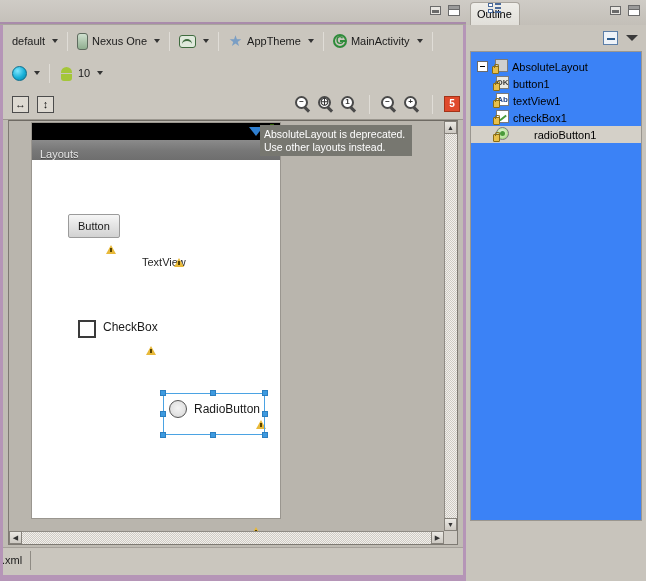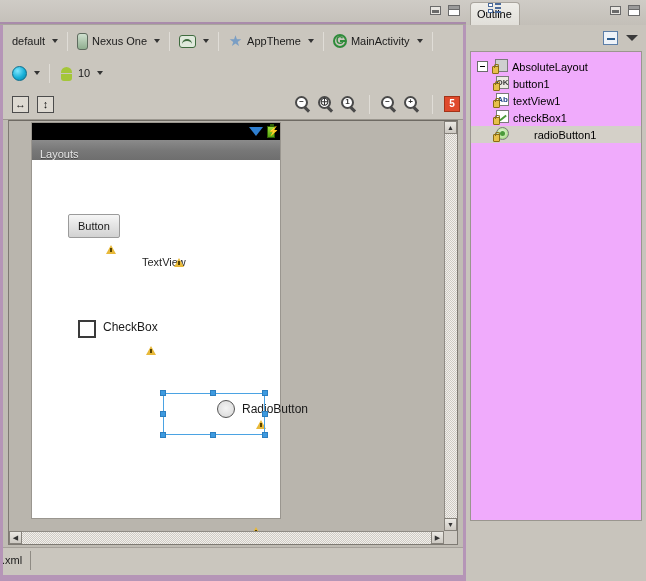--- a/index.html
+++ b/index.html
@@ -263,21 +263,21 @@
     font-size: 11px; color: #1a1a1a;
     text-align: center;
   }
   .w-textview { font-size: 11px; color: #262626; }
   .w-checkbox { display: flex; align-items: flex-start; gap: 7px; font-size: 12px; color: #1a1a1a; }
   .cb-box {
     width: 18px; height: 18px;
     border: 2px solid #3a3a3a;
     background: #fff;
   }
-  .w-radio { display: flex; align-items: center; gap: 7px; font-size: 12px; color: #1a1a1a; margin-left: 48px; }
+  .w-radio { display: flex; align-items: center; gap: 7px; font-size: 12px; color: #1a1a1a; }
   .rb-circle {
     width: 18px; height: 18px; border-radius: 50%;
     border: 1.5px solid #555;
     background: radial-gradient(circle at 50% 45%, #f4f4f4 0%, #e2e2e2 60%, #cfcfcf 100%);
   }
   .warn-tri {
     width: 0; height: 0;
     border-left: 5px solid transparent;
     border-right: 5px solid transparent;
     border-bottom: 9px solid #e8b93a;
@@ -433,21 +433,21 @@
   }
   .ico-viewmenu {
     width: 0; height: 0;
     border-left: 6px solid transparent;
     border-right: 6px solid transparent;
     border-top: 6px solid #3a3a3a;
   }
   #outline-tree {
     position: absolute; left: 4px; top: 51px;
     width: 172px; height: 470px;
-    background: #f0abfc;
+    background: #3b82f6;
     border: 1px solid #9a968f;
     padding: 6px 0 0 0;
     overflow: hidden;
   }
   .tree-row {
     display: flex; align-items: center;
     height: 17px;
     font-size: 11px; color: #000;
     white-space: nowrap;
   }
@@ -654,20 +654,24 @@
               <span class="sel-handle" style="right:-4px; top:17px;"></span>
               <span class="sel-handle" style="left:-4px;  bottom:-4px;"></span>
               <span class="sel-handle" style="left:46px;  bottom:-4px;"></span>
               <span class="sel-handle" style="right:-4px; bottom:-4px;"></span>
             </div>
           </div>
         </div>
 
         <span class="warn-tri" id="device-bottom-warn"></span>
 
+        <div id="tooltip">
+          <div>AbsoluteLayout is deprecated.</div>
+          <div>Use other layouts instead.</div>
+        </div>
       </div>
 
       <div class="sb-v">
         <div class="sb-arrow" style="top:0; left:-1px;">▲</div>
         <div class="sb-arrow" style="bottom:0; left:-1px;">▼</div>
       </div>
       <div class="sb-h">
         <div class="sb-arrow" style="left:0; top:-1px;">◀</div>
         <div class="sb-arrow" style="right:0; top:-1px;">▶</div>
       </div>

